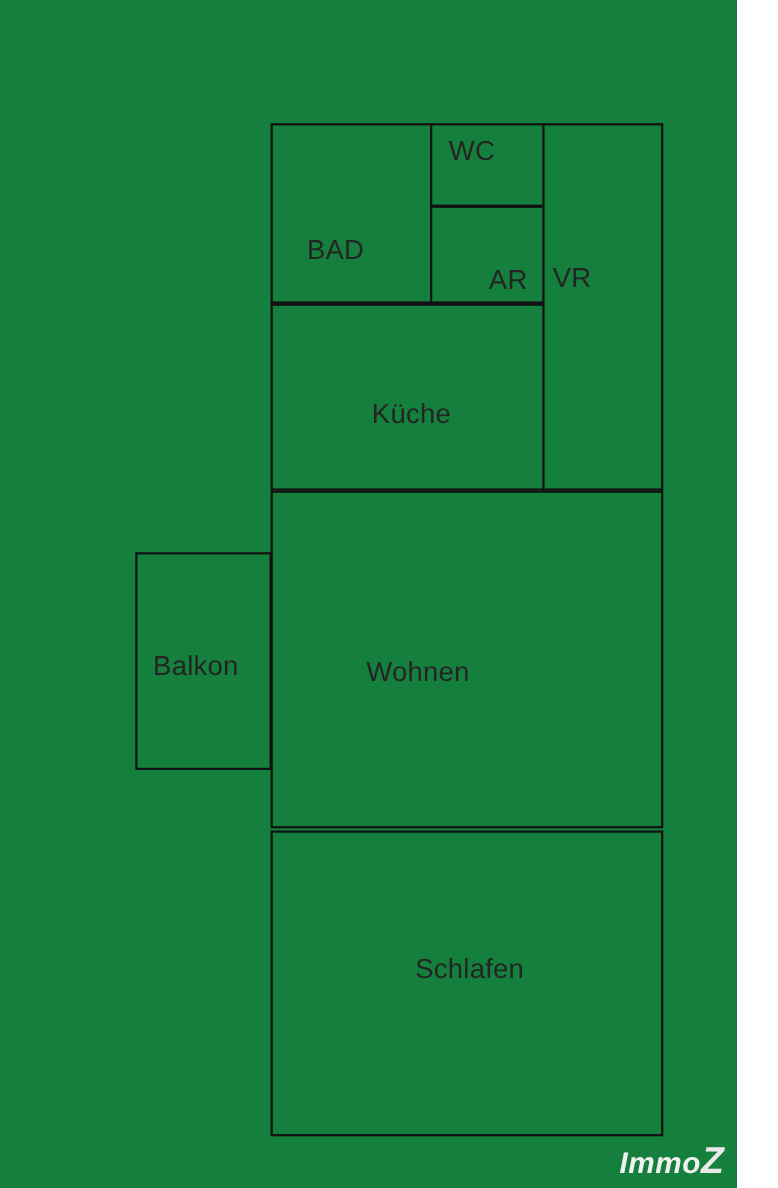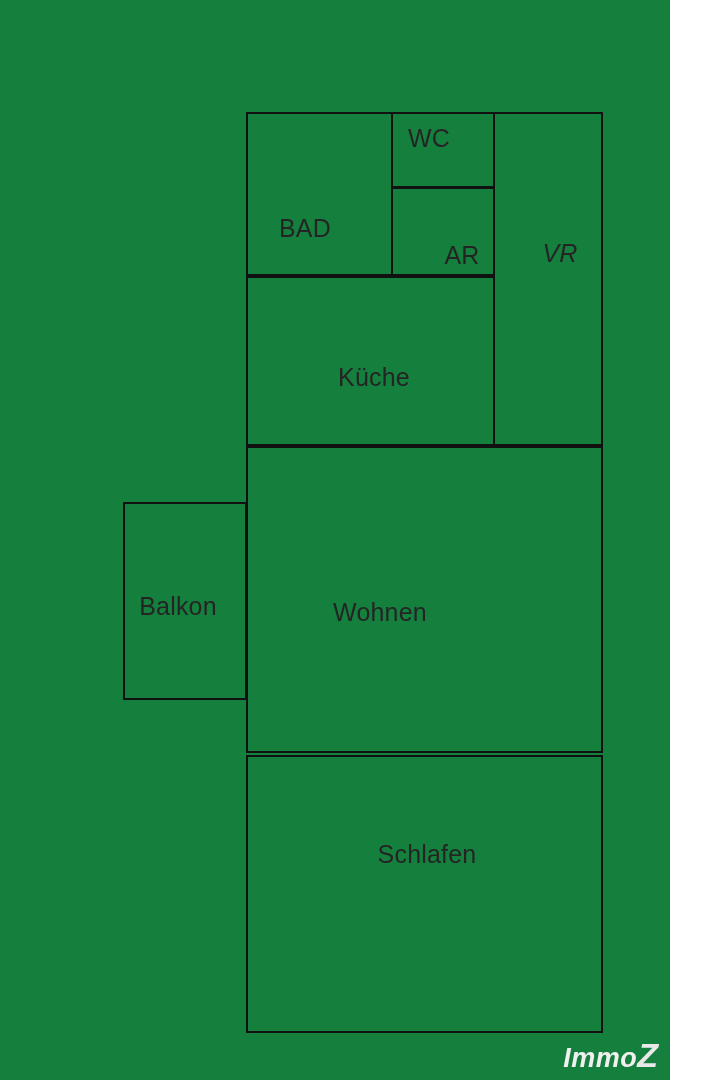--- a/index.html
+++ b/index.html
@@ -38,25 +38,25 @@
     transform: translate(-50%, -50%);
     font-size: 25px;
     font-weight: 400;
     color: #242424;
     letter-spacing: 0.2px;
     white-space: nowrap;
   }
   .lbl-wc       { left: 429px; top: 138px; }
   .lbl-bad      { left: 305px; top: 228px; }
   .lbl-ar       { left: 416px; top: 255px; margin-left: 46px; }
-  .lbl-vr       { left: 560px; top: 253px; font-style: italic; }
+  .lbl-vr       { left: 520px; top: 253px; }
   .lbl-kueche   { left: 374px; top: 377px; }
   .lbl-balkon   { left: 178px; top: 606px; }
   .lbl-wohnen   { left: 380px; top: 612px; }
-  .lbl-schlafen { left: 427px; top: 854px; }
+  .lbl-schlafen { left: 427px; top: 882px; }
 
   
   .watermark {
     position: absolute;
     right: 12px;
     bottom: 8px;
     font-style: italic;
     white-space: nowrap;
     user-select: none;
     line-height: 1;

